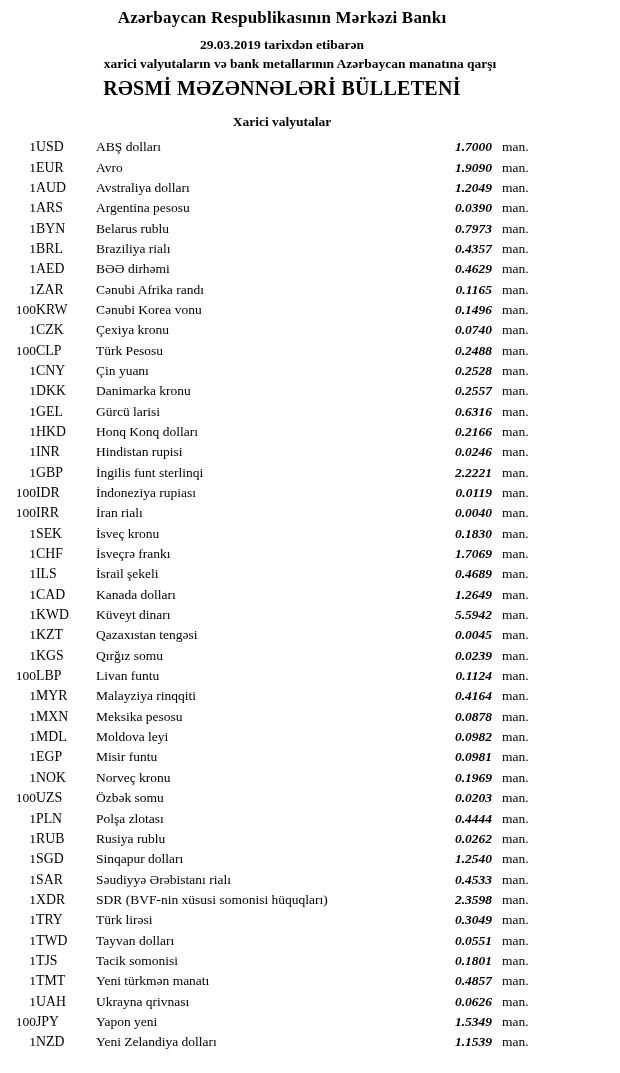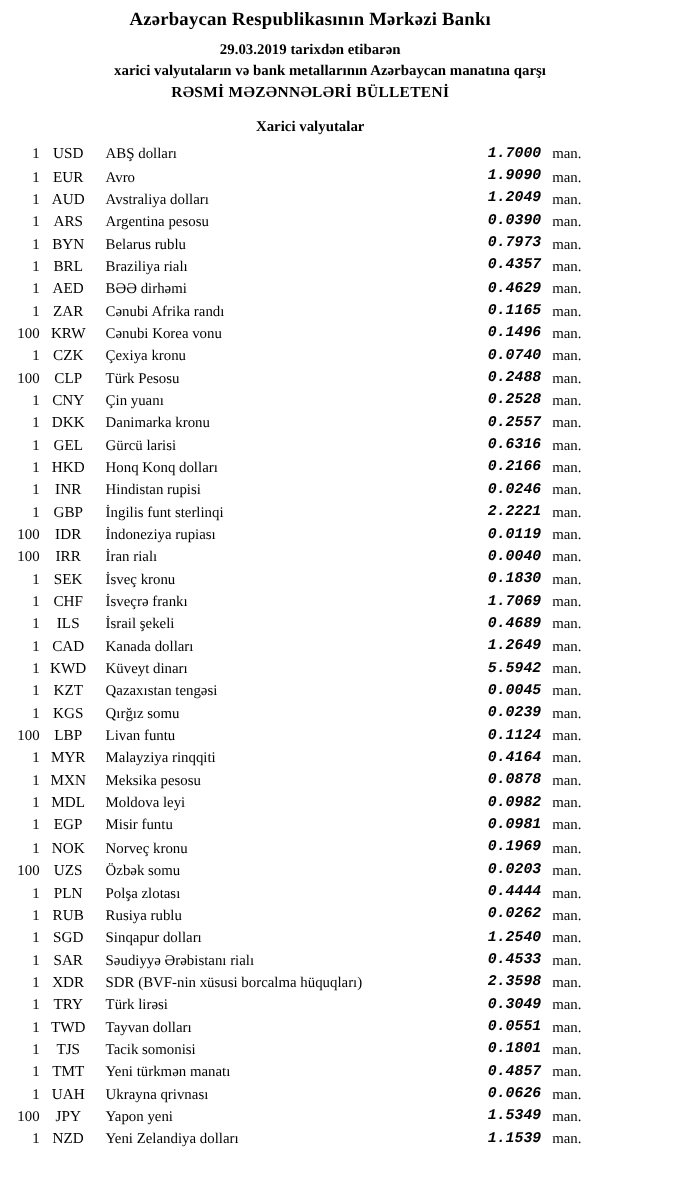--- a/index.html
+++ b/index.html
@@ -29,21 +29,21 @@
   }
   .subtitle {
     text-align: center;
     font-size: 13.5px;
     font-weight: bold;
     margin-top: 3px;
     padding-left: 36px;
   }
   .bulletin {
     text-align: center;
-    font-size: 14px;
+    font-size: 20px;
     font-weight: bold;
     margin-top: 5px;
     letter-spacing: 0.3px;
   }
   .section-title {
     text-align: center;
     font-size: 13.5px;
     font-weight: bold;
     margin-top: 14px;
   }
@@ -53,23 +53,23 @@
   .row {
     display: grid;
     grid-template-columns: 36px 52px 1fr 86px 46px;
     align-items: center;
     height: 20.35px;
     font-size: 13.5px;
     padding-right: 26px;
     white-space: nowrap;
   }
   .qty  { text-align: right; }
-  .code { text-align: center; font-size: 13.8px; }
+  .code { text-align: left; font-size: 13.8px; }
   .name { padding-left: 8px; overflow: hidden; }
-  .rate { text-align: right; font-weight: bold; font-style: italic; font-family: Liberation Mono, monospace; }
+  .rate { text-align: right; font-weight: bold; font-style: italic; }
   .unit { padding-left: 10px; }
 </style>
 </head>
 <body>
 
 <div class="page">
   <div class="title">Azərbaycan Respublikasının Mərkəzi Bankı</div>
   <div class="dateline">29.03.2019 tarixdən etibarən</div>
   <div class="subtitle">xarici valyutaların və bank metallarının Azərbaycan manatına qarşı</div>
   <div class="bulletin">RƏSMİ MƏZƏNNƏLƏRİ BÜLLETENİ</div>
@@ -369,21 +369,21 @@
     <span class="qty">1</span>
     <span class="code">SAR</span>
     <span class="name">Səudiyyə Ərəbistanı rialı</span>
     <span class="rate">0.4533</span>
     <span class="unit">man.</span>
   </div>
 
   <div class="row">
     <span class="qty">1</span>
     <span class="code">XDR</span>
-    <span class="name">SDR (BVF-nin xüsusi borcalma hüquqları)</span>
+    <span class="name">SDR (BVF-nin xüsusi somonisi hüquqları)</span>
     <span class="rate">2.3598</span>
     <span class="unit">man.</span>
   </div>
 
   <div class="row">
     <span class="qty">1</span>
     <span class="code">TRY</span>
     <span class="name">Türk lirəsi</span>
     <span class="rate">0.3049</span>
     <span class="unit">man.</span>

